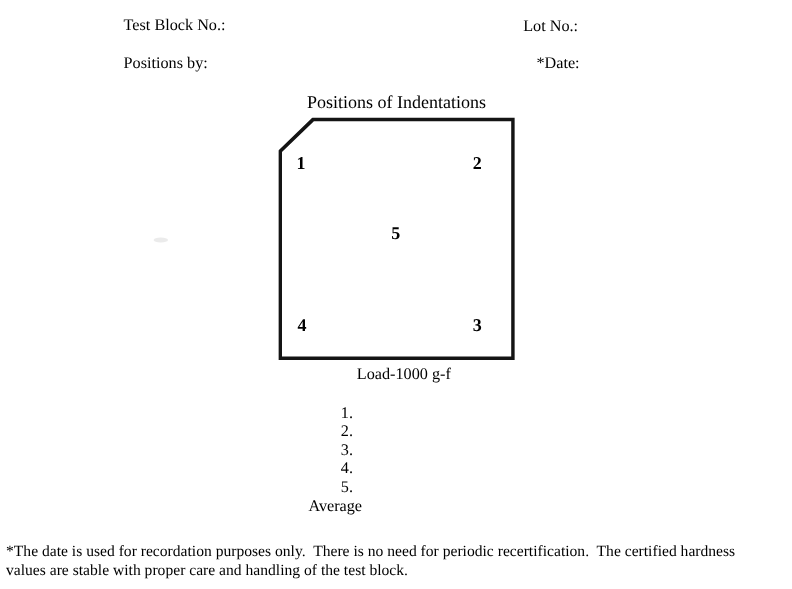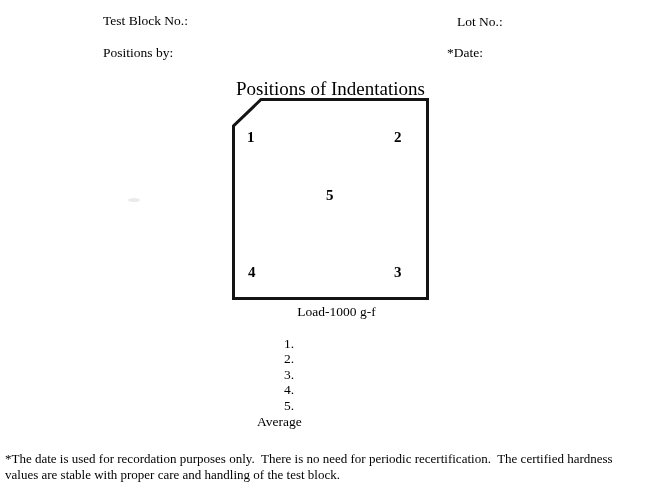--- a/index.html
+++ b/index.html
@@ -15,31 +15,31 @@
     font-family: "Liberation Serif", "DejaVu Serif", serif;
     color: #000000;
     overflow: hidden;
   }
   .field-label {
     position: absolute;
     font-size: 13.5px;
     white-space: nowrap;
   }
   .lbl-test-block { left: 103px; top: 13px; }
-  .lbl-lot        { left: 457px; top: 14px; text-align: center; }
+  .lbl-lot        { left: 436px; top: 14px; text-align: center; }
   .lbl-calibrated { left: 103px; top: 45px; }
   .lbl-date       { left: 447px; top: 45px; }
 
   .diagram-title {
     position: absolute;
     left: 232px;
     top: 78px;
     width: 197px;
     text-align: center;
-    font-size: 19px;
+    font-size: 15px;
     white-space: nowrap;
   }
   .outline-svg {
     position: absolute;
     left: 232px;
     top: 98px;
   }
   .pos-num {
     position: absolute;
     font-weight: bold;

